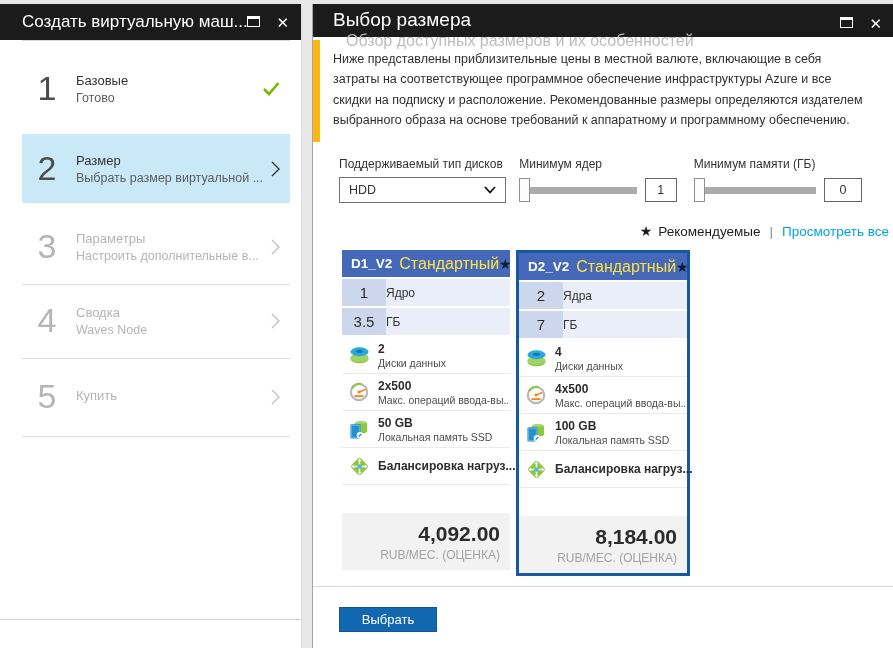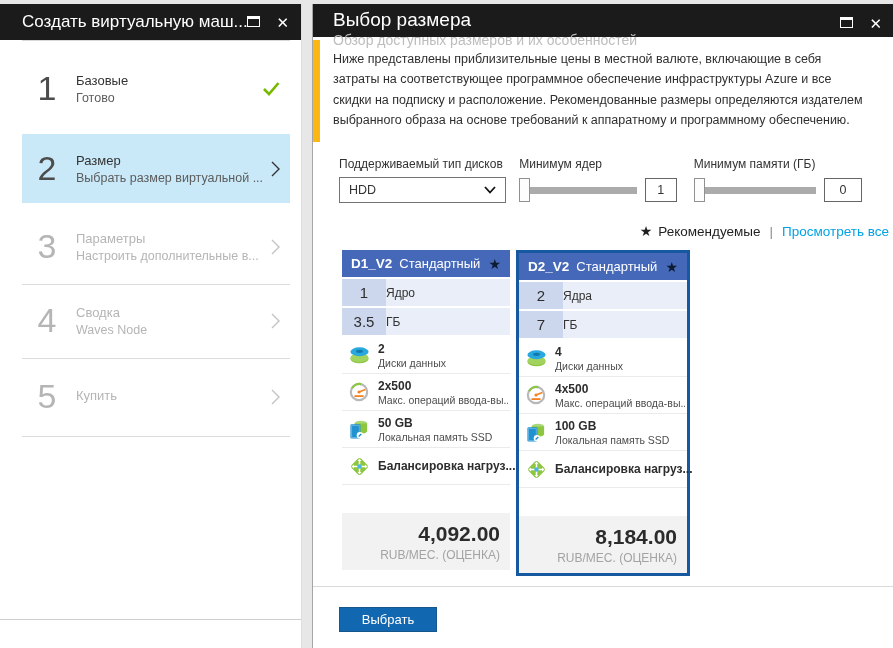--- a/index.html
+++ b/index.html
@@ -13,21 +13,21 @@
   
   .titlebar { background:#1b1b1b; color:#fff; display:flex; align-items:center; }
   .left-blade .titlebar { height:36px; padding:0 12px 0 22px; }
   .lb-title { font-size:17px; flex:1; white-space:nowrap; overflow:hidden; }
   .win-icons { display:flex; align-items:center; gap:16px; }
   .restore-glyph { display:inline-block; width:11px; height:7px; border:1px solid #fff; border-top-width:3px; }
   .close-glyph { font-size:15px; line-height:1; color:#fff; }
   .right-blade .titlebar { height:33px; padding:0 12px 0 20px; align-items:flex-start; }
   .rb-titles { flex:1; padding-top:5px; }
   .rb-title { font-size:19px; font-weight:300; }
-  .rb-subtitle { font-size:14px; color:#bdbdbd; margin-top:1px; }
+  .rb-subtitle { font-size:16px; color:#bdbdbd; margin-top:1px;margin-left:13px; }
   .right-blade .win-icons { padding-top:10px; }
 
   
   .steps-wrap { margin:0 11px 0 22px; border-top:1px solid #d9d9d9; padding-top:10px; }
   .step { display:flex; align-items:center; position:relative; }
   .step-number { width:50px; font-size:34px; font-weight:300; color:#4c4c4c; text-align:center; flex:none; }
   .step-text { flex:1; padding-left:4px; min-width:0; }
   .step-title { font-size:13px; color:#333; }
   .step-subtitle { font-size:12.5px; color:#5c5c5c; margin-top:3px; white-space:nowrap; overflow:hidden; }
   .step-end { margin-left:auto; margin-right:10px; flex:none; display:flex; align-items:center; }
@@ -67,21 +67,21 @@
   .view-reco { color:#1f1f1f; }
   .view-sep { color:#8a8a8a; margin:0 9px; }
   .view-all { color:#00a3e4; cursor:pointer; }
 
   
   .cards { display:flex; align-items:flex-start; margin:11px 16px 0 29px; gap:6px; }
   .size-card { width:168px; height:320px; display:flex; flex-direction:column; background:#fff; }
   .size-card.selected { border:3px solid #1659a0; }
   .card-header { height:27px; background:#4569b8; display:flex; align-items:center; padding:0 9px; flex:none; margin-bottom:2px; }
   .card-name { color:#fff; font-weight:bold; font-size:13.5px; margin-right:7px; }
-  .card-tier { color:#ffffff; font-size:13px; }
+  .card-tier { color:#fde047; font-size:16px; }
   .card-star { margin-left:auto; color:#0d1b33; font-size:14px; }
   .spec-row { display:flex; height:27px; margin-bottom:2px; background:#e9eef8; flex:none; }
   .spec-num { width:44px; background:#ccd7ee; display:flex; align-items:center; justify-content:center; font-size:15px; color:#2d2d2d; flex:none; }
   .spec-label { display:flex; align-items:center; font-size:12px; color:#333; }
   .features { flex:none; }
   .feature { display:flex; align-items:center; min-height:30px; padding:3px 2px 3px 5px; border-bottom:1px solid #ebebeb; }
   .f-icon { width:24px; flex:none; display:flex; align-items:center; justify-content:center; margin-right:7px; }
   .f-text { min-width:0; }
   .f-value { font-size:12px; font-weight:bold; color:#2d2d2d; white-space:nowrap; }
   .f-label { font-size:10.5px; color:#4d4d4d; margin-top:1px; white-space:nowrap; overflow:hidden; }

